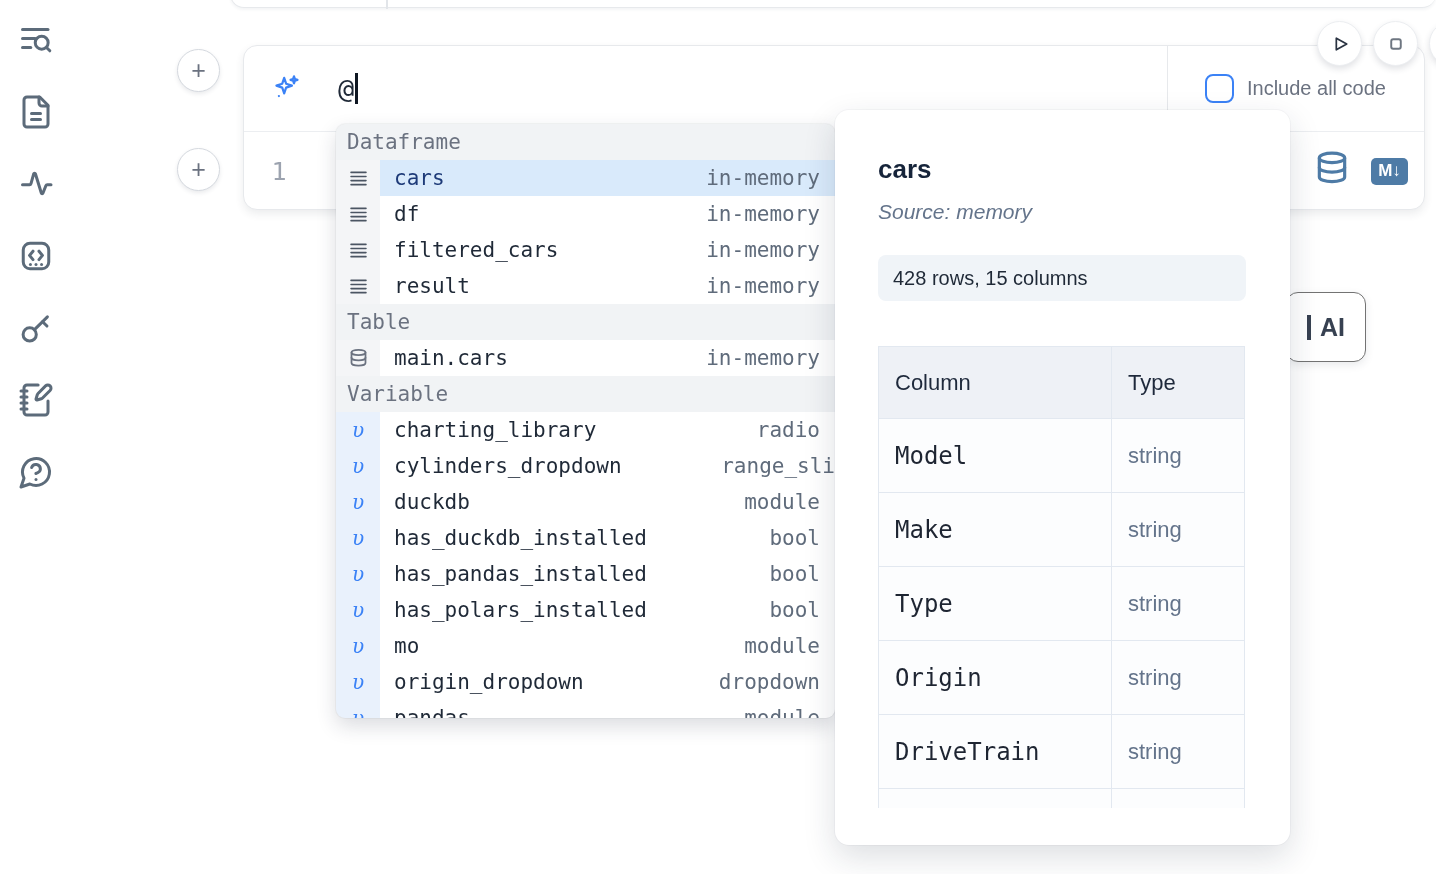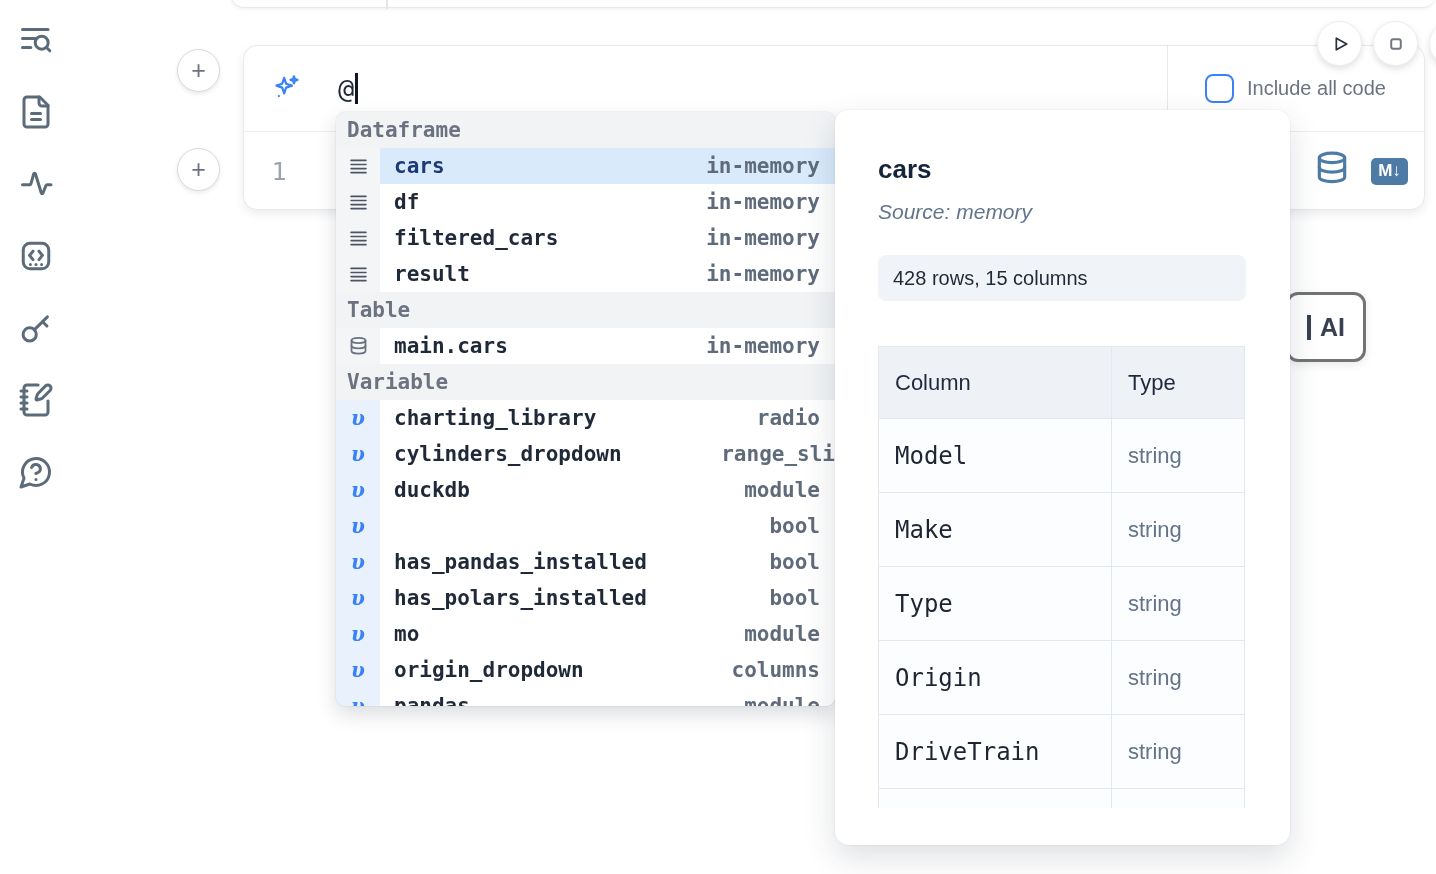--- a/index.html
+++ b/index.html
@@ -53,30 +53,30 @@
   .circle-btn { position:absolute; width:45px; height:45px; border-radius:50%; background:#fff;
     border:1px solid #eceef1; box-shadow:0 3px 6px rgba(40,50,70,0.14);
     display:flex; align-items:center; justify-content:center; cursor:pointer; z-index:3; }
   .run-btn  { left:1317px; top:21px; }
   .stop-btn { left:1373px; top:21px; }
   .extra-btn{ left:1429px; top:21px; }
   .circle-btn svg { width:26px; height:26px; }
 
   
   .ai-btn { position:absolute; left:1286px; top:292px; width:80px; height:70px; background:#fff;
-    border:3px solid #737373; border-radius:12px; box-shadow:0 3px 8px rgba(40,50,70,0.10);
+    border:1px solid #737373; border-radius:12px; box-shadow:0 3px 8px rgba(40,50,70,0.10);
     display:flex; align-items:center; justify-content:center; z-index:4; cursor:pointer;
     font-size:25px; font-weight:bold; color:#374151; }
   .ai-btn .clip-char { display:inline-block; width:4px; height:25px; background:#374151; margin-right:9px; }
 
   
-  .dropdown { position:absolute; left:336px; top:112px; width:499px; height:594px; background:#e5e5e5;
+  .dropdown { position:absolute; left:336px; top:124px; width:499px; height:594px; background:#e5e5e5;
     border-radius:9px; overflow:hidden; z-index:5;
     box-shadow:0 8px 20px rgba(30,40,60,0.16), 0 0 0 1px rgba(30,40,60,0.04);
-    font-family:"DejaVu Sans Mono", monospace; font-size:21px;font-weight:bold; }
+    font-family:"DejaVu Sans Mono", monospace; font-size:21px; }
   .cmp-header { height:36px; background:#f1f3f5; color:#6b7280; display:flex; align-items:center; padding-left:11px; }
   .cmp-item { height:36px; display:flex; align-items:stretch; cursor:pointer; }
   .cmp-gutter { width:44px; flex:0 0 auto; display:flex; align-items:center; justify-content:center; background:#f4f5f7; }
   .cmp-item.g-variable .cmp-gutter { background:#e9f1fc; }
   .cmp-main { flex:1; display:flex; align-items:center; background:#fff; min-width:0; overflow:hidden; }
   .cmp-item.selected .cmp-main { background:#d9eafb; }
   .cmp-name { padding-left:14px; color:#1f2937; white-space:nowrap; }
   .cmp-item.selected .cmp-name { color:#1d3a78; }
   .cmp-type { margin-left:auto; padding-right:15px; color:#5f6b7b; white-space:nowrap; }
   .cmp-item.clipped .cmp-type { padding-right:0; }
@@ -337,20 +337,21 @@
       <span class="cmp-name">duckdb</span>
       <span class="cmp-type">module</span>
     </span>
   </div>
       <div class="cmp-item g-variable">
     <span class="cmp-gutter">
 
       <span class="ic ic-variable">υ</span>
     </span>
     <span class="cmp-main">
+      <span class="cmp-name">has_duckdb_installed</span>
       <span class="cmp-type">bool</span>
     </span>
   </div>
       <div class="cmp-item g-variable">
     <span class="cmp-gutter">
 
       <span class="ic ic-variable">υ</span>
     </span>
     <span class="cmp-main">
       <span class="cmp-name">has_pandas_installed</span>
@@ -377,21 +378,21 @@
       <span class="cmp-type">module</span>
     </span>
   </div>
       <div class="cmp-item g-variable">
     <span class="cmp-gutter">
 
       <span class="ic ic-variable">υ</span>
     </span>
     <span class="cmp-main">
       <span class="cmp-name">origin_dropdown</span>
-      <span class="cmp-type">columns</span>
+      <span class="cmp-type">dropdown</span>
     </span>
   </div>
       <div class="cmp-item g-variable">
     <span class="cmp-gutter">
 
       <span class="ic ic-variable">υ</span>
     </span>
     <span class="cmp-main">
       <span class="cmp-name">pandas</span>
       <span class="cmp-type">module</span>

